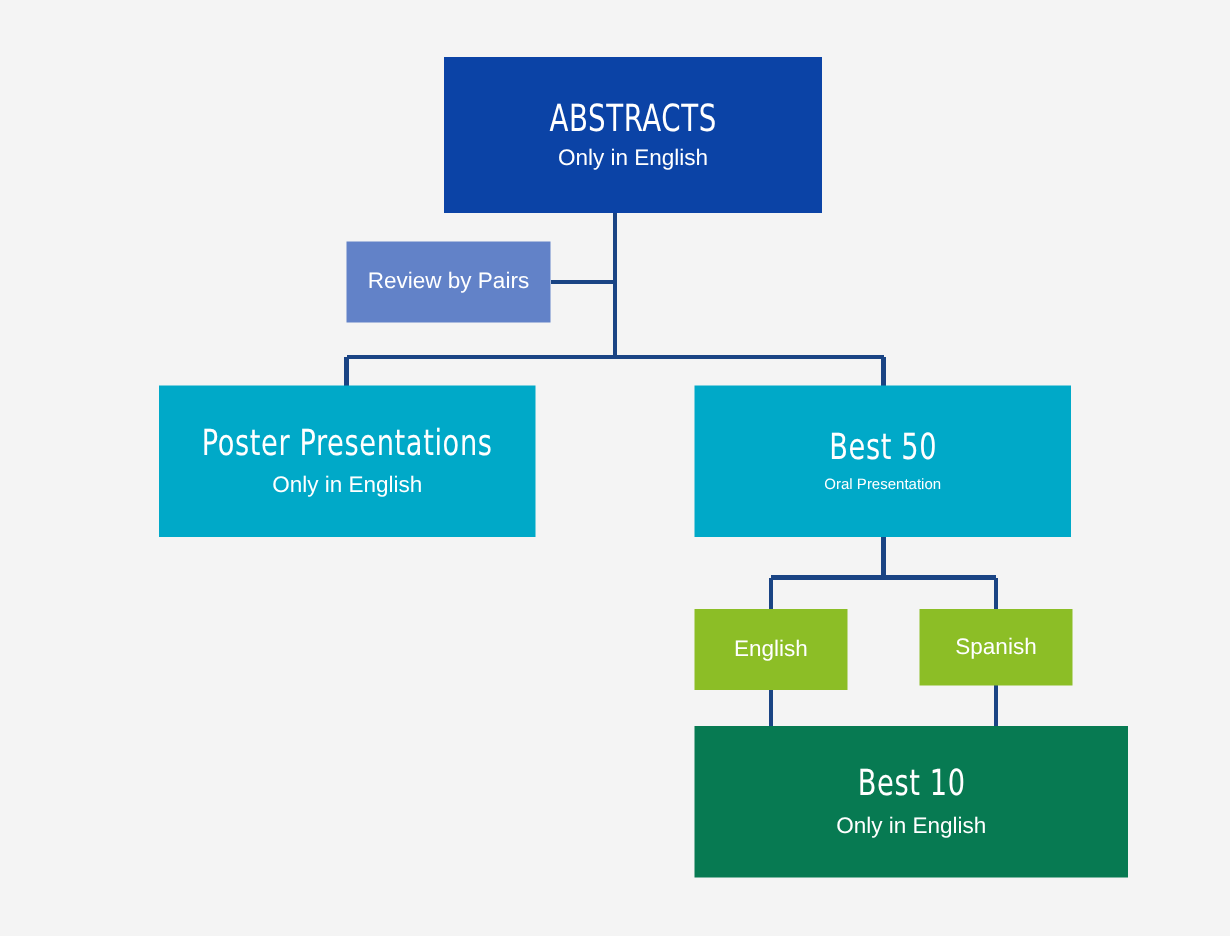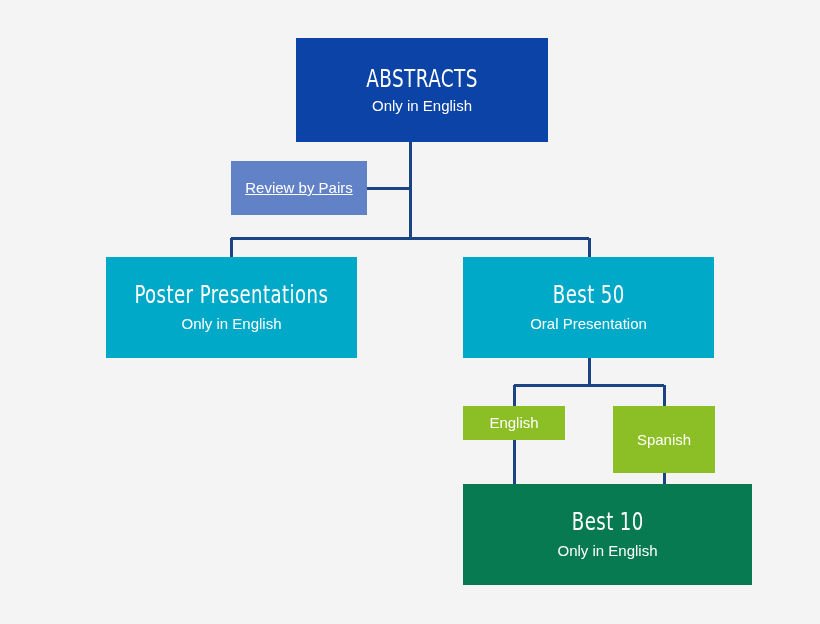--- a/index.html
+++ b/index.html
@@ -61,46 +61,45 @@
     left: 284px;  top: 38px;  width: 252px;  height: 104px;
     background: #0b43a6;
     margin-left: 12px;
   }
   #node-abstracts .title    { font-size: 25px; transform: scaleX(0.82); }
   #node-abstracts .subtitle { font-size: 15px; margin-top: 4px; }
 
   #node-review {
     left: 231px;  top: 161px;  width: 136px;  height: 54px;
     background: #6282c8;
-    text-decoration: underline;
   }
   #node-review .subtitle { font-size: 15px; }
 
   #node-poster {
     left: 106px;  top: 257px;  width: 251px;  height: 101px;
     background: #00a9c8;
   }
   #node-poster .title    { font-size: 24px; transform: scaleX(0.84); }
   #node-poster .subtitle { font-size: 15px; margin-top: 6px; }
 
   #node-best50 {
     left: 463px;  top: 257px;  width: 251px;  height: 101px;
     background: #00a9c8;
   }
   #node-best50 .title    { font-size: 24px; transform: scaleX(0.84); }
-  #node-best50 .subtitle { font-size: 15px; margin-top: 6px; }
+  #node-best50 .subtitle { font-size: 10px; margin-top: 6px; }
 
   #node-english {
-    left: 463px;  top: 406px;  width: 102px;  height: 34px;
+    left: 463px;  top: 406px;  width: 102px;  height: 54px;
     background: #8cbe26;
   }
   #node-english .subtitle { font-size: 15px; }
 
   #node-spanish {
-    left: 613px;  top: 406px;  width: 102px;  height: 67px;
+    left: 613px;  top: 406px;  width: 102px;  height: 51px;
     background: #8cbe26;
   }
   #node-spanish .subtitle { font-size: 15px; }
 
   #node-best10 {
     left: 463px;  top: 484px;  width: 289px;  height: 101px;
     background: #077a52;
   }
   #node-best10 .title    { font-size: 24px; transform: scaleX(0.84); }
   #node-best10 .subtitle { font-size: 15px; margin-top: 6px; }

